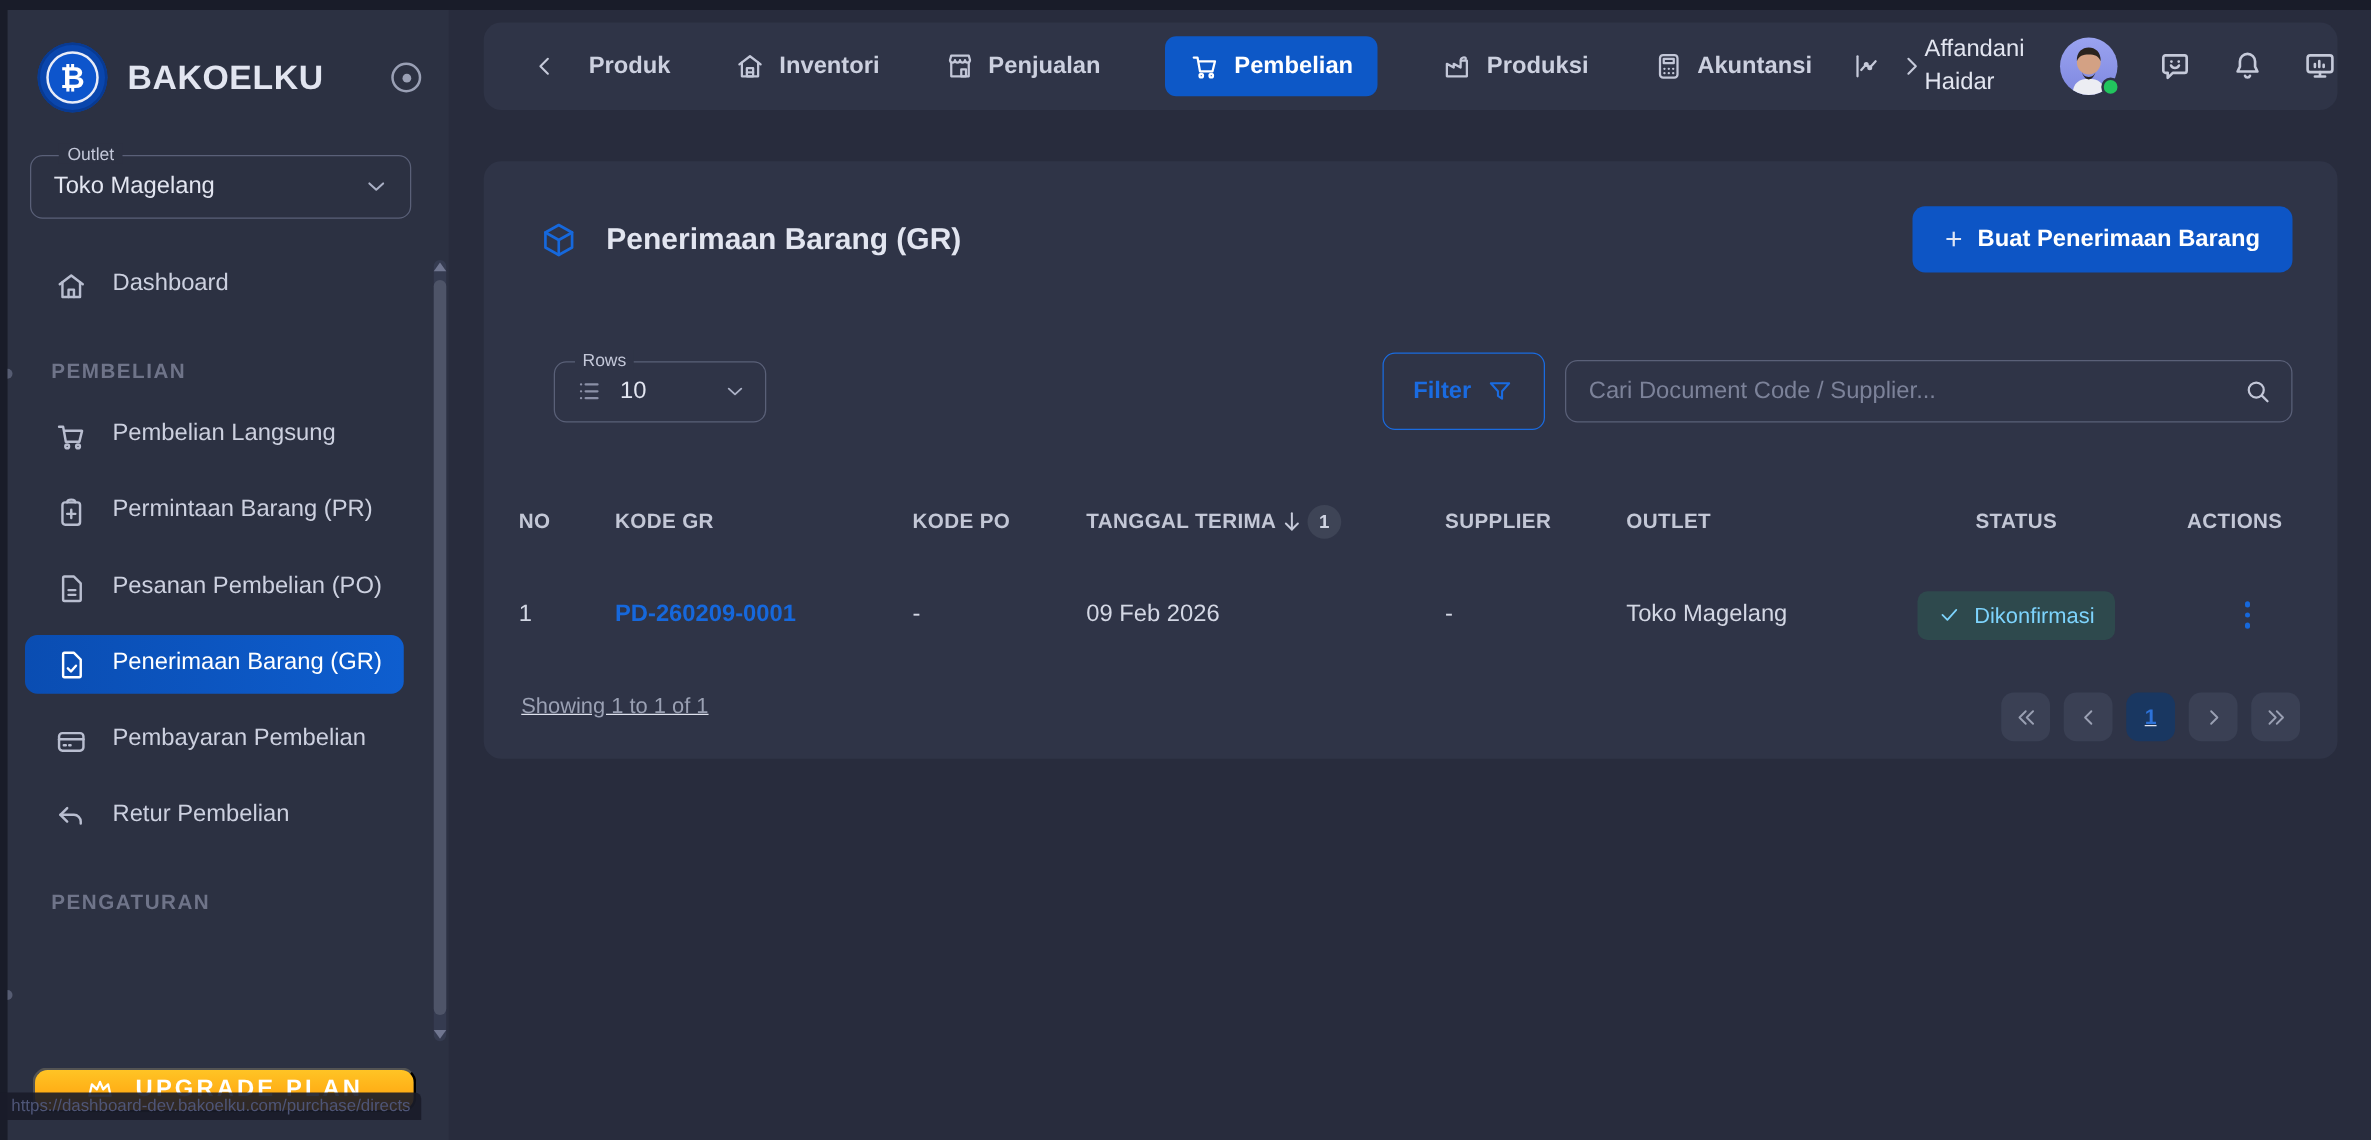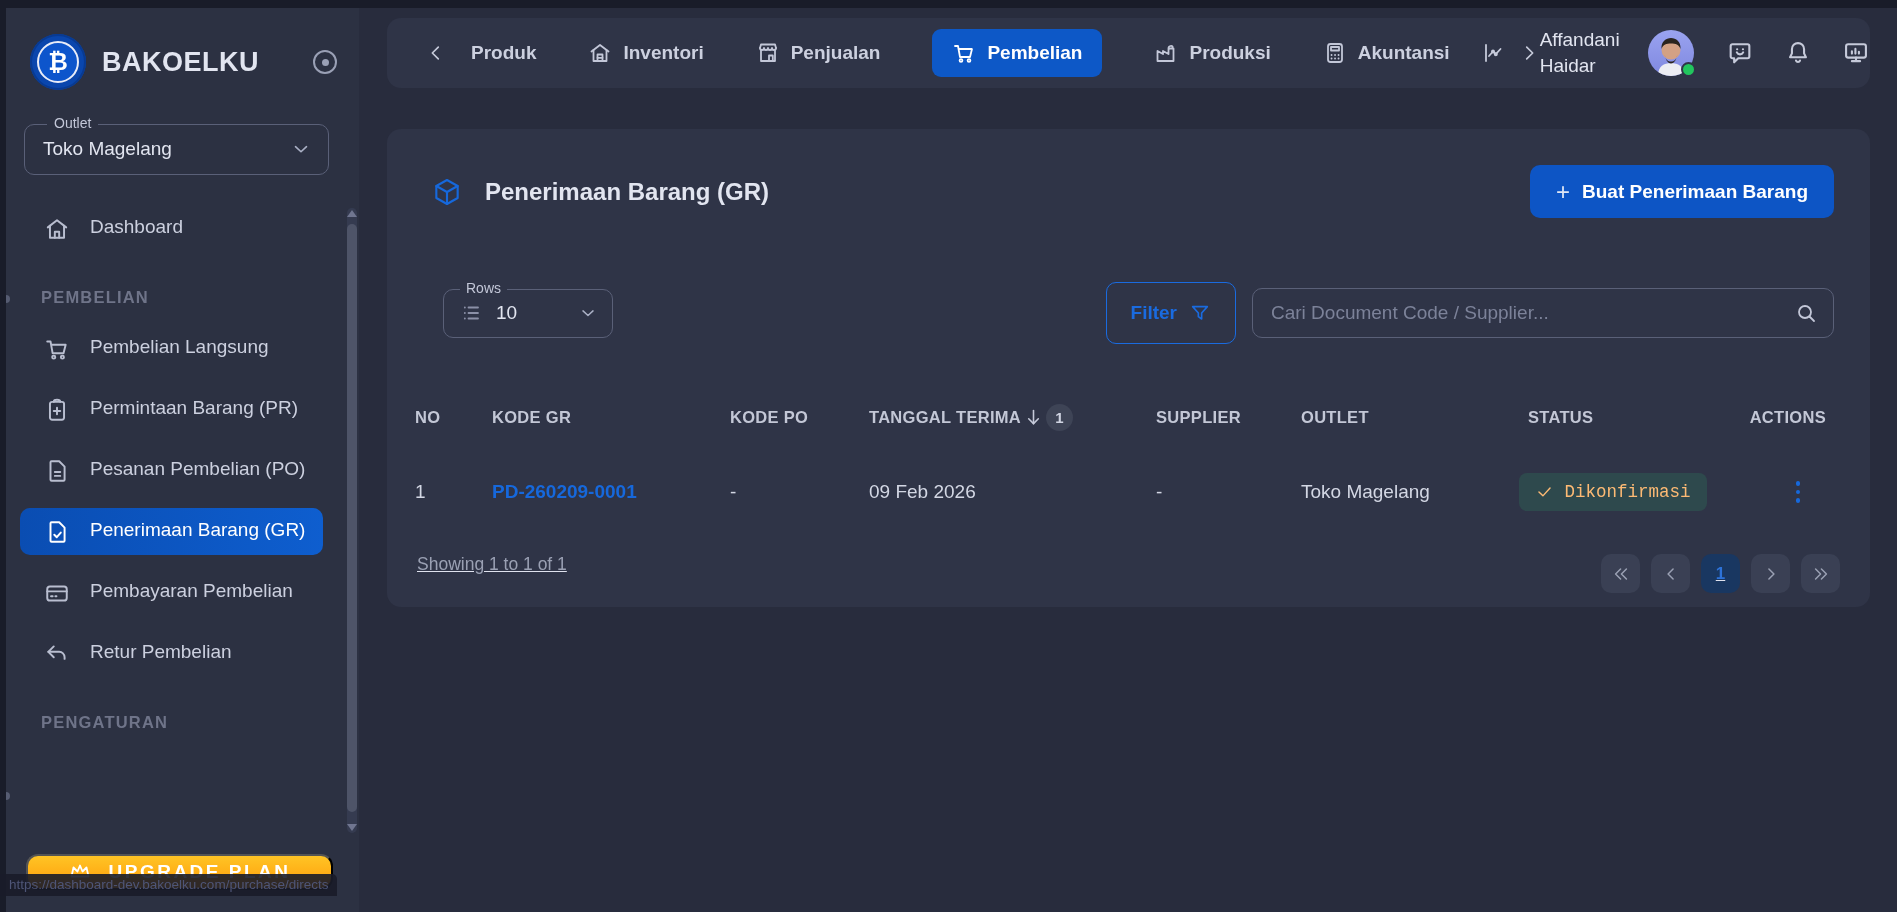--- a/index.html
+++ b/index.html
@@ -89,28 +89,28 @@
   .search-input { width:582px; height:50px; background:transparent; border:1px solid #5a6078; border-radius:10px;
     color:#e2e5f0; font-size:19px; font-family:inherit; padding:0 52px 0 18px; }
   .search-input::placeholder { color:#7c8299; }
   .search-icon { position:absolute; right:16px; top:13px; color:#c3c7d8; }
 
   .tbl-grid { display:grid; grid-template-columns:77px 238px 139px 287px 145px 227px 170px 1fr; align-items:center; padding:0 30px 0 28px; }
   .tbl-head { margin-top:50px; height:46px; font-size:16.5px; font-weight:bold; letter-spacing:.3px; color:#c3c7d6; }
   .th-sort { display:flex; align-items:center; gap:2px; }
   .sort-arrow { color:#c6cada; }
   .sort-badge { width:27px; height:27px; border-radius:50%; background:#3e4456; color:#d0d4e2; font-size:15px; display:flex; align-items:center; justify-content:center; }
-  .th-center { }
+  .th-center { text-align:center; }
   .th-right { text-align:right; }
 
   .tbl-row { height:72px; margin-top:16px; font-size:19px; color:#d3d7e4; }
   .link-cell { color:#1668dc; font-weight:600; }
   .cell-center { display:flex; justify-content:center; }
-  .status-badge { display:inline-flex; gap:10px; background:rgba(46,204,113,.14); color:#fdba74;
-    border-radius:8px; padding:9px 16px; font-size:17.5px;font-family:Liberation Mono, monospace; }
+  .status-badge { display:inline-flex; gap:10px; background:rgba(46,204,113,.14); color:#7dd3fc;
+    border-radius:8px; padding:9px 16px; font-size:17.5px; }
   .kebab { display:flex; flex-direction:column; align-items:center; gap:4px; margin-left:auto; margin-right:36px; padding:4px; }
   .kebab i { width:4.5px; height:4.5px; border-radius:50%; background:#1668dc; }
 
   .tbl-footer { display:flex; align-items:flex-start; padding:26px 30px 0 30px;text-decoration:underline; }
   .showing { font-size:17.5px; color:#9aa0b3; }
   .pager { margin-left:auto; display:flex; gap:11px; }
   .page-btn { width:39px; height:39px; border-radius:10px; background:#3a4054; border:none; color:#9aa0b3;
     display:flex; align-items:center; justify-content:center; font-size:17px; font-family:inherit; }
   .page-btn.current { background:#193761; color:#2d72d8; font-weight:600; }
 </style>

